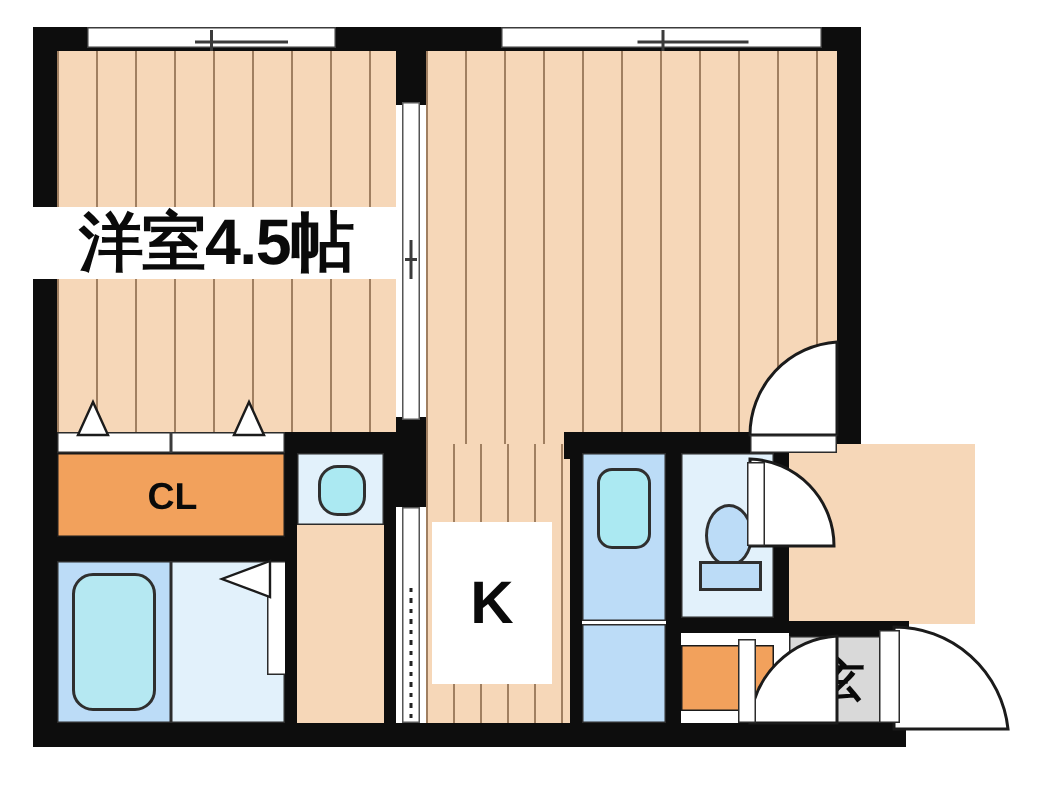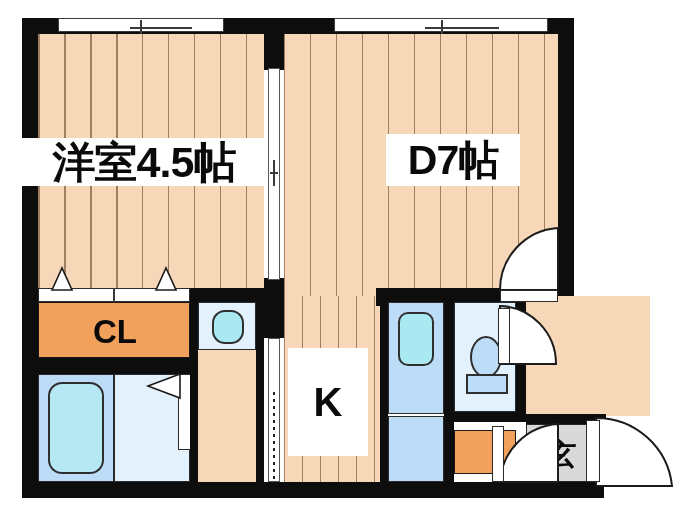--- a/index.html
+++ b/index.html
@@ -50,21 +50,21 @@
   
   .label{
     background:#ffffff;color:#0a0a0a;font-weight:700;
     display:flex;align-items:center;justify-content:center;
     letter-spacing:-1px;line-height:1;white-space:nowrap;
   }
   #lbl-yoshitsu{font-size:43px;}
   #lbl-dining{font-size:41px;}
   #lbl-kitchen{flex-direction:column;font-size:40px;letter-spacing:0;}
   #lbl-kitchen span{display:block;line-height:1.02;}
-  #lbl-cl{font-size:33px;background:transparent;letter-spacing:0;}
+  #lbl-cl{font-size:25px;background:transparent;letter-spacing:0;}
   #lbl-genkan{font-size:30px;background:transparent;}
 
   svg.arc{position:absolute;overflow:visible;}
   .arcpath{fill:#ffffff;stroke:#1b1b1b;stroke-width:2;}
   .fold{fill:#ffffff;stroke:#1b1b1b;stroke-width:1.6;}
 </style>
 </head>
 <body>
 
 <div id="plan">
@@ -176,15 +176,14 @@
   </svg>
   <div class="abs white" style="left:492px; top:426px; width:12px; height:56px;border:1px solid #2b2b2b;"></div>
 
   <svg class="arc" style="left:594px; top:418px; width:82px; height:72px;">
     <path class="arcpath" d="M 2,0 A 76,76 0 0 1 78,68 L 2,68 Z"></path>
   </svg>
   <div class="abs white" style="left:586px; top:420px; width:14px; height:62px;border:1px solid #2b2b2b;"></div>
 
   <div class="label abs" id="lbl-yoshitsu" style="left:22px; top:138px; width:244px; height:48px;">洋室4.5帖</div>
 
-  <div class="label abs" id="lbl-dining" style="left:386px; top:134px; width:134px; height:52px;">D7帖</div>
 
 </div>
 
 </body></html>

